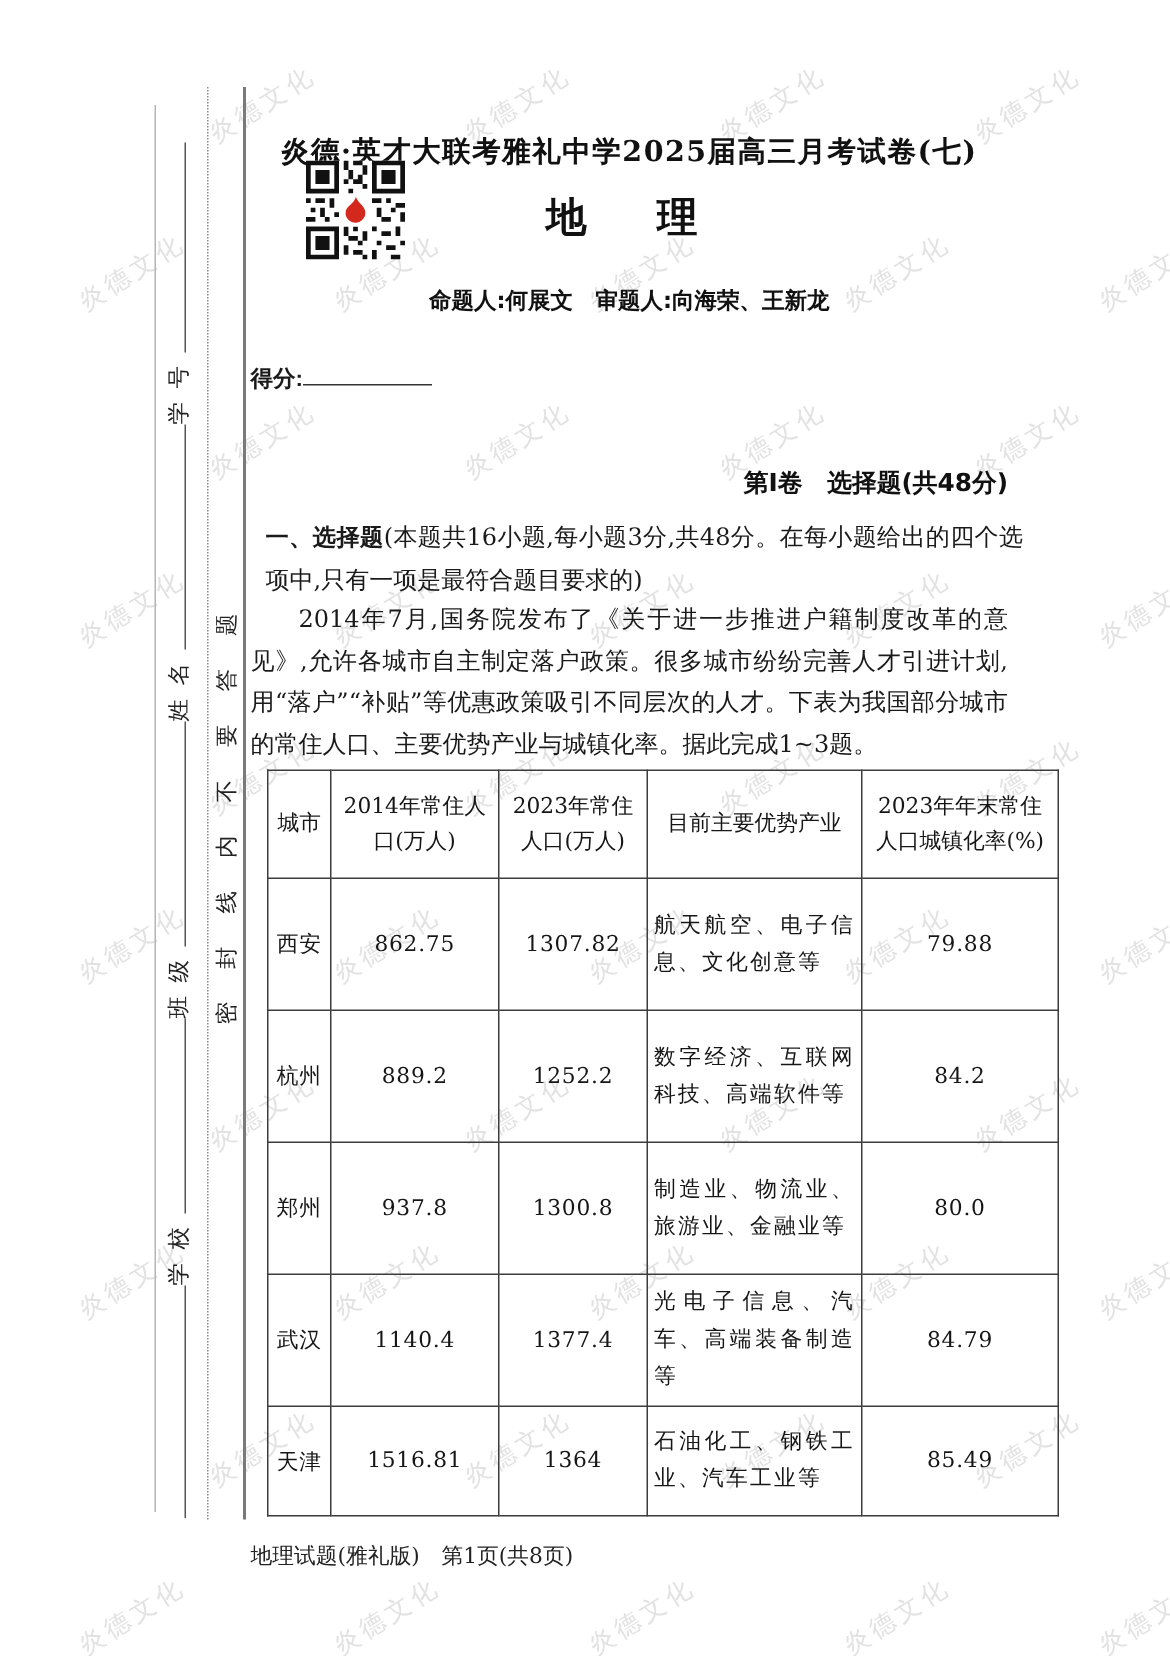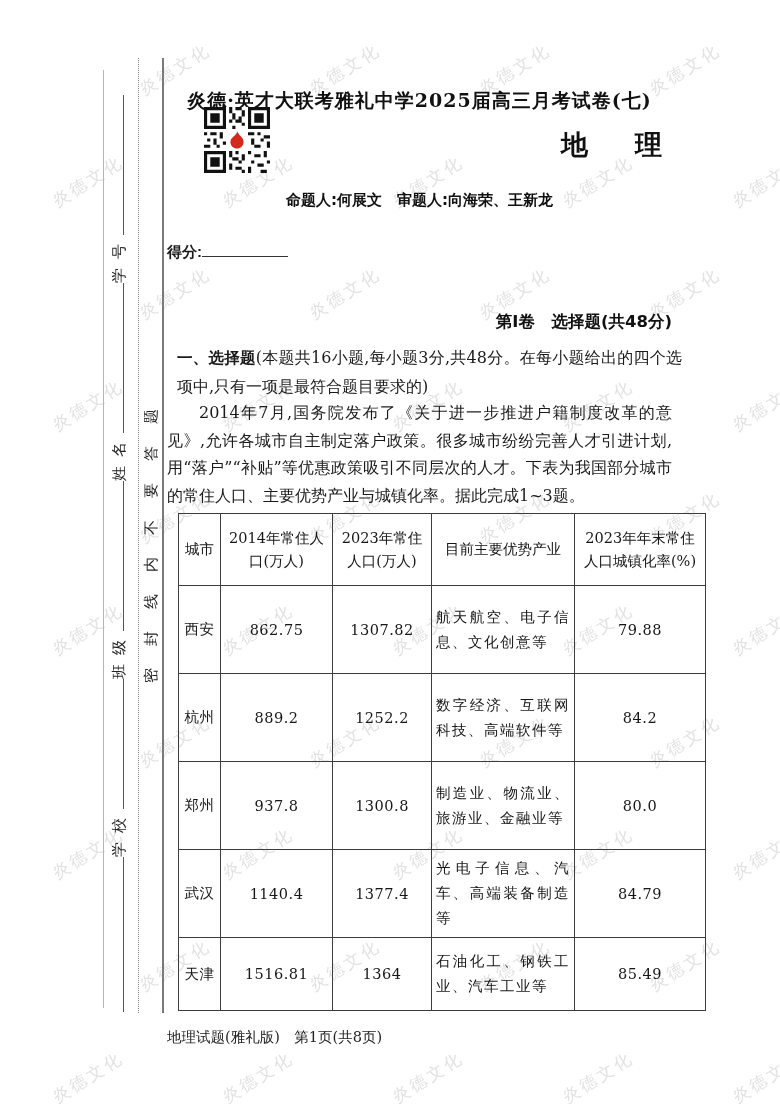--- a/index.html
+++ b/index.html
@@ -17,21 +17,21 @@
   .w155{width:155px}.w130{width:130px}.w150{width:150px}.w145{width:140px}
   .notice-strip{left:141px;top:1010px;width:950px;height:21px;line-height:21px;font-size:15px;
                 color:#222;text-align:center;letter-spacing:22px;}
   .edge-line{position:absolute;left:103px;top:70px;height:938px;border-left:1px solid #b5b5b5;z-index:1;}
   .dotted-line{position:absolute;left:138px;top:58px;height:955px;border-left:1px dotted #888;z-index:1;}
   .solid-line{position:absolute;left:162px;top:58px;height:955px;border-left:2px solid #7a7a7a;z-index:1;}
   
   .blk{position:absolute;left:167px;width:505px;z-index:2;}
   .exam-title{top:40px;text-align:center;font-size:19px;font-weight:bold;letter-spacing:1px;color:#111;margin-top:48px;}
   .qr{position:absolute;left:204px;top:107px;width:66px;height:66px;z-index:3;}
-  .subject{top:127px;text-align:right;font-size:27px;font-weight:bold;letter-spacing:10px;
+  .subject{top:127px;text-align:center;font-size:27px;font-weight:bold;letter-spacing:10px;
            font-family:"DejaVu Sans","Liberation Sans",sans-serif;color:#111;}
   .setters{top:191px;text-align:center;font-size:15px;font-weight:bold;
            font-family:"DejaVu Sans","Liberation Sans",sans-serif;color:#111;}
   .score{top:241px;font-size:15px;font-weight:bold;padding-right:2px;box-sizing:border-box;
          font-family:Liberation Sans, sans-serif;}
   .score .blank{display:inline-block;width:86px;border-bottom:1.5px solid #333;height:15px;}
   .intro{top:276px;font-size:15.5px;text-indent:2em;line-height:22px;}
   .section-heading{top:311px;text-align:right;font-size:16.5px;font-weight:bold;
                    font-family:"DejaVu Sans","Liberation Sans",sans-serif;color:#111;}
   .q-intro{top:344px;font-size:16px;line-height:27.5px;text-align:justify;margin-left:10px;}

